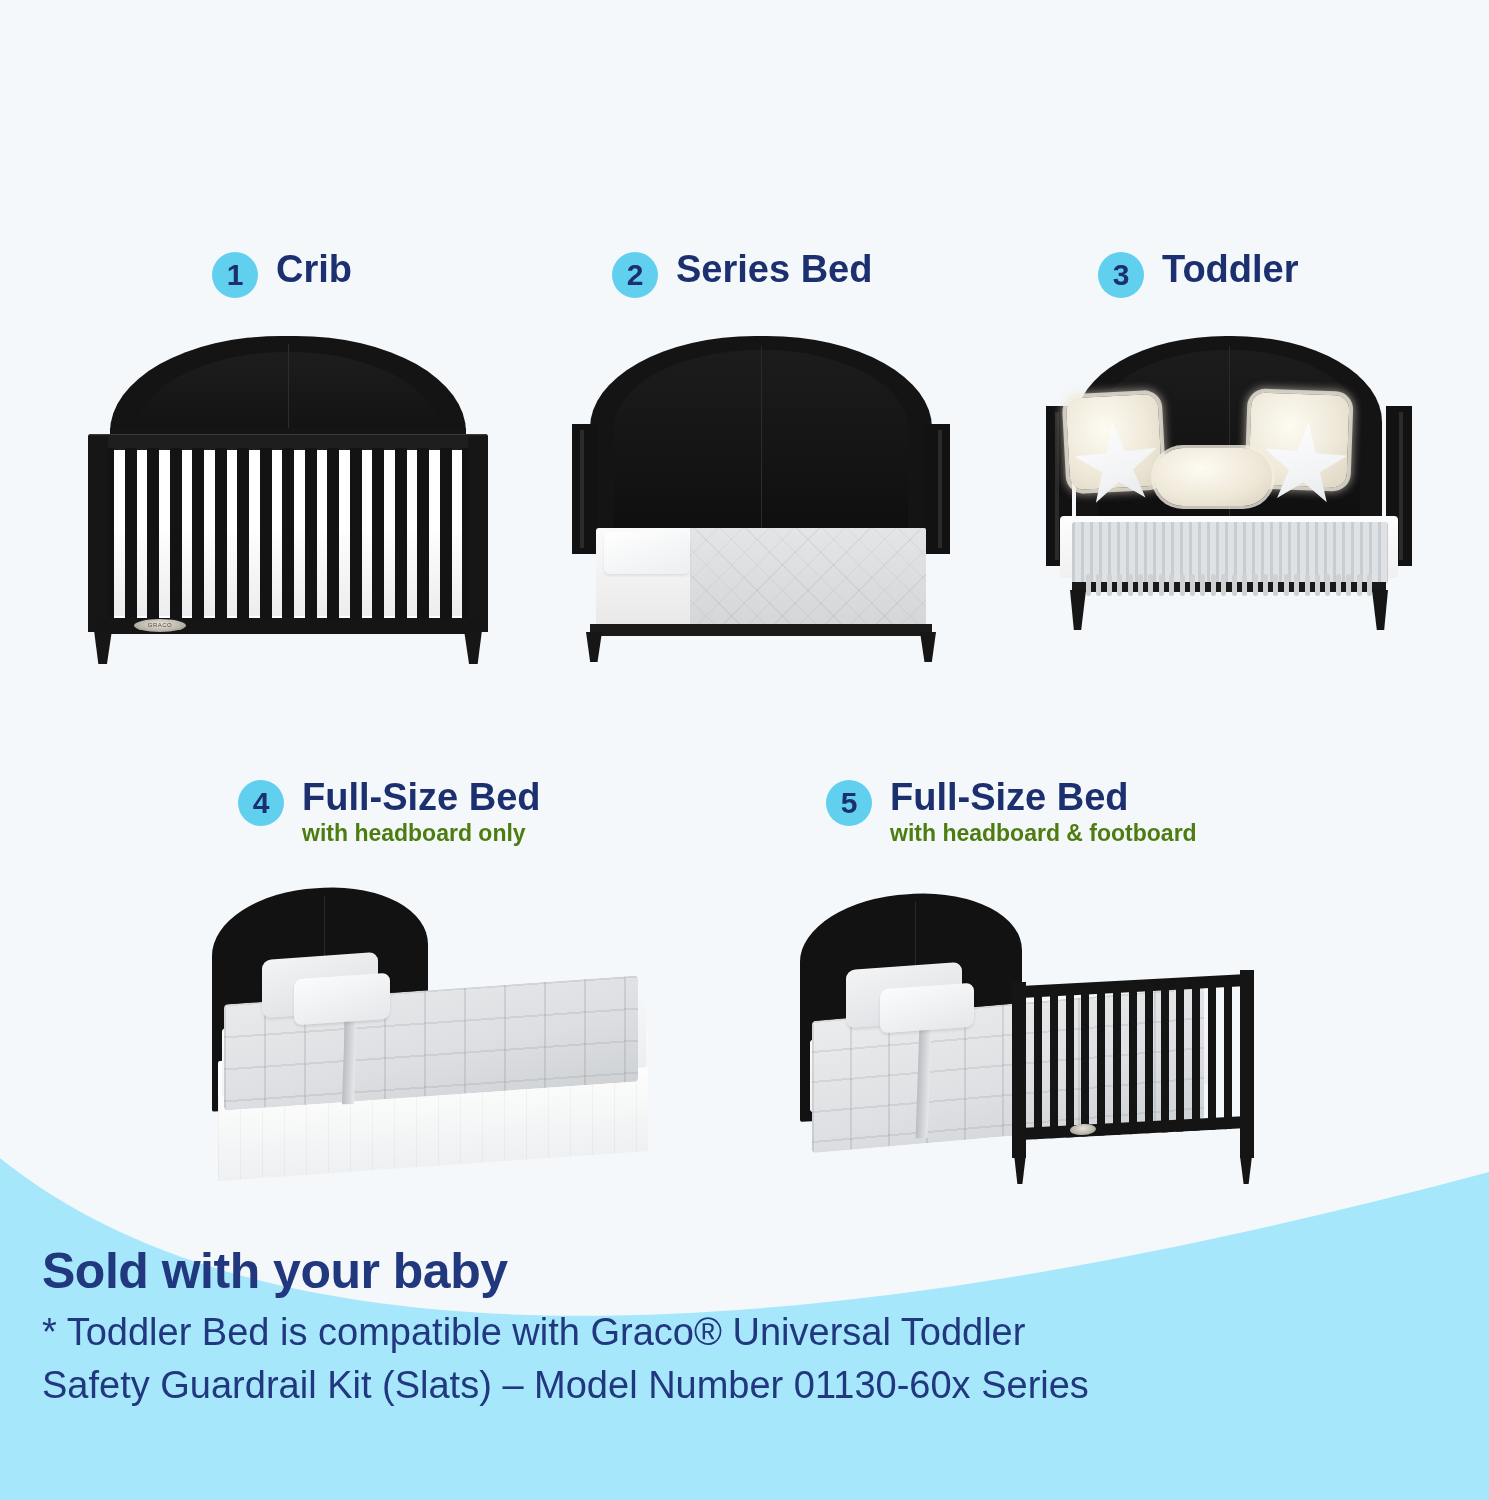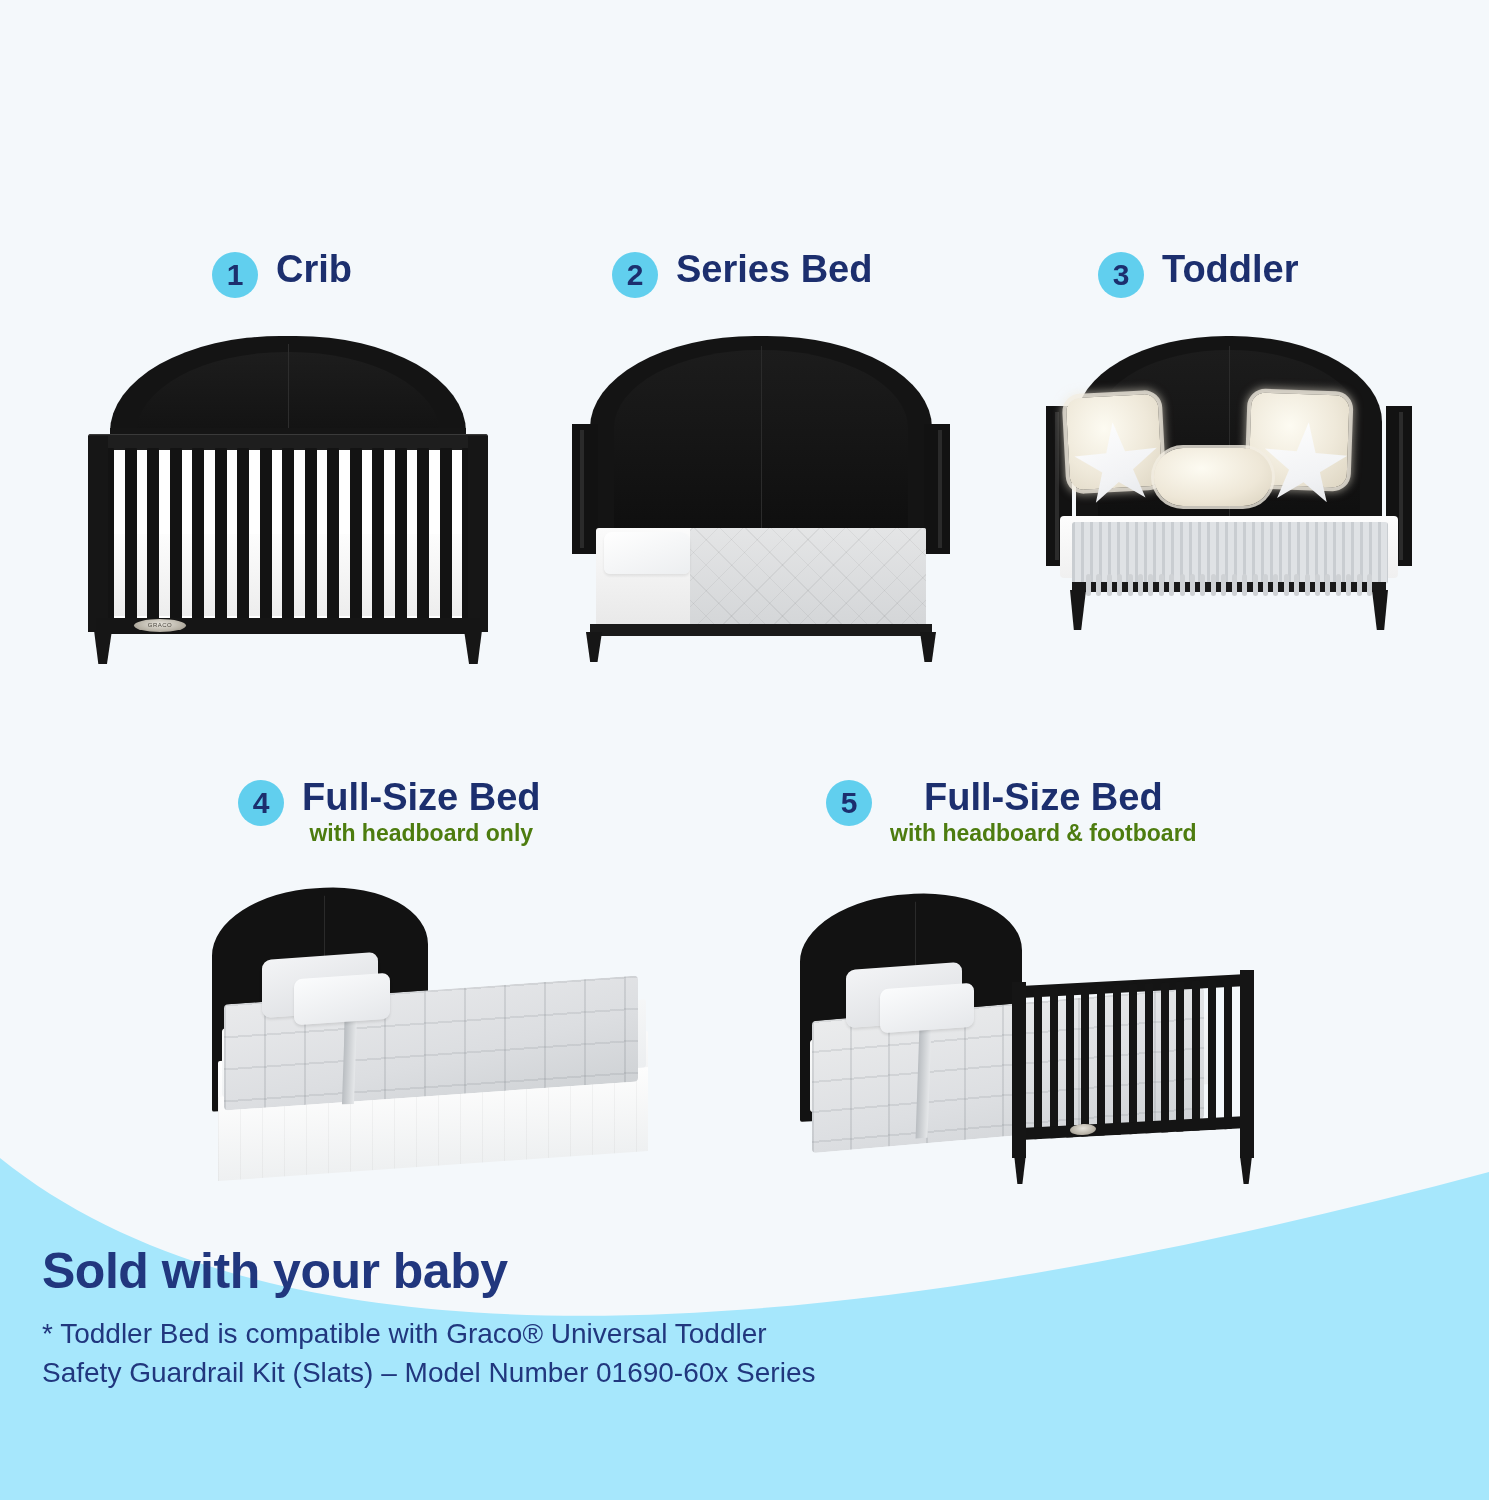--- a/index.html
+++ b/index.html
@@ -42,21 +42,21 @@
     border-radius: 50%;
     background: #61cfee;
     color: #1c2f6e;
     font-size: 30px;
     font-weight: bold;
     line-height: 46px;
     text-align: center;
     flex: 0 0 auto;
     margin-top: 2px;
   }
-  .label-texts { margin-left: 18px; text-align: center; }
+  .label-texts { margin-left: 18px; }
   .label-title {
     font-size: 38px;
     font-weight: bold;
     color: #1c2f6e;
     line-height: 1.0;
     white-space: nowrap;
   }
   .label-sub {
     font-size: 23px;
     font-weight: bold;
@@ -379,21 +379,21 @@
 
   
   .bottom-copy{
     position:absolute; left:42px; top:1245px; width:1200px; z-index: 5;
   }
   .headline{
     font-size: 50px; font-weight: bold; color:#1f3a8a; color:#21377e;
     line-height:1.05; letter-spacing:-0.5px;
   }
   .footnote{
-    margin-top:16px; font-size:28px; color:#21377e; line-height:1.42;
+    margin-top:8px; font-size:38px; color:#21377e; line-height:1.42;
     font-weight:500;
   }
   .footnote div{ white-space:nowrap; }
 </style>
 </head>
 <body>
 
 <div id="page">
 
   <div class="wave-wrap">
@@ -587,17 +587,17 @@
       <div class="f5-foot-postR"></div>
       <div class="f5-foot-legL"></div>
       <div class="f5-foot-legR"></div>
     </div>
   </div>
 
   <div class="bottom-copy">
     <div class="headline">Sold with your baby</div>
     <div class="footnote">
       <div>* Toddler Bed is compatible with Graco® Universal Toddler</div>
-      <div>Safety Guardrail Kit (Slats) – Model Number 01690-60x Series</div>
+      <div>Safety Guardrail Kit (Slats) – Model Number 01130-60x Series</div>
     </div>
   </div>
 
 </div>
 
 </body></html>

